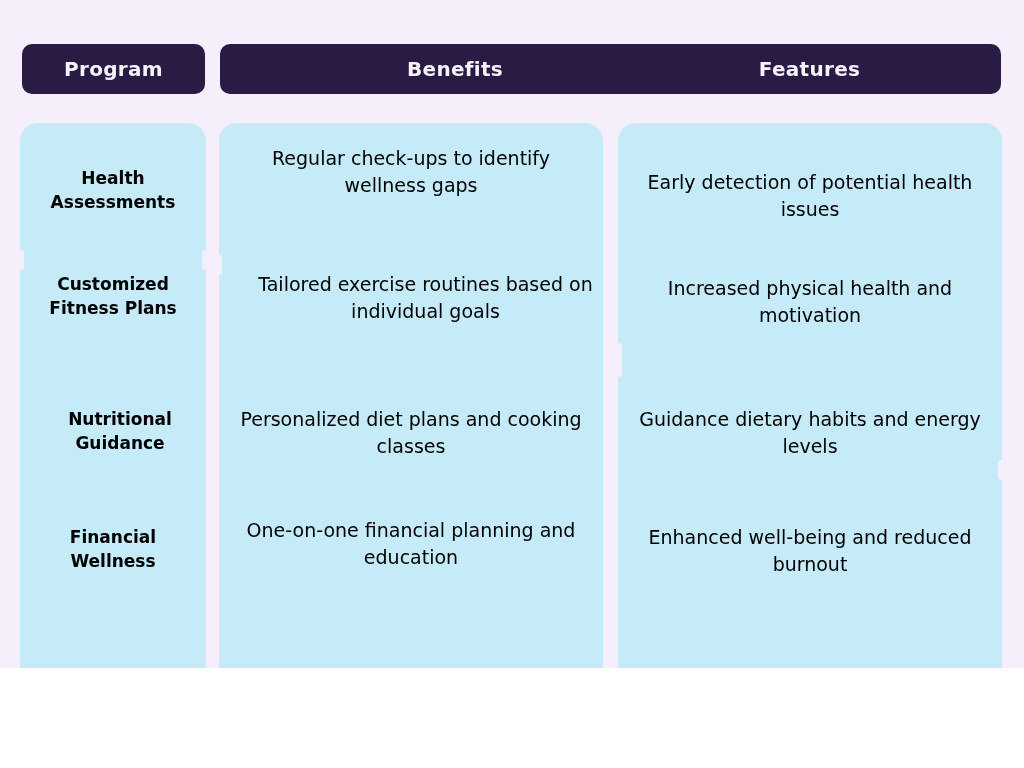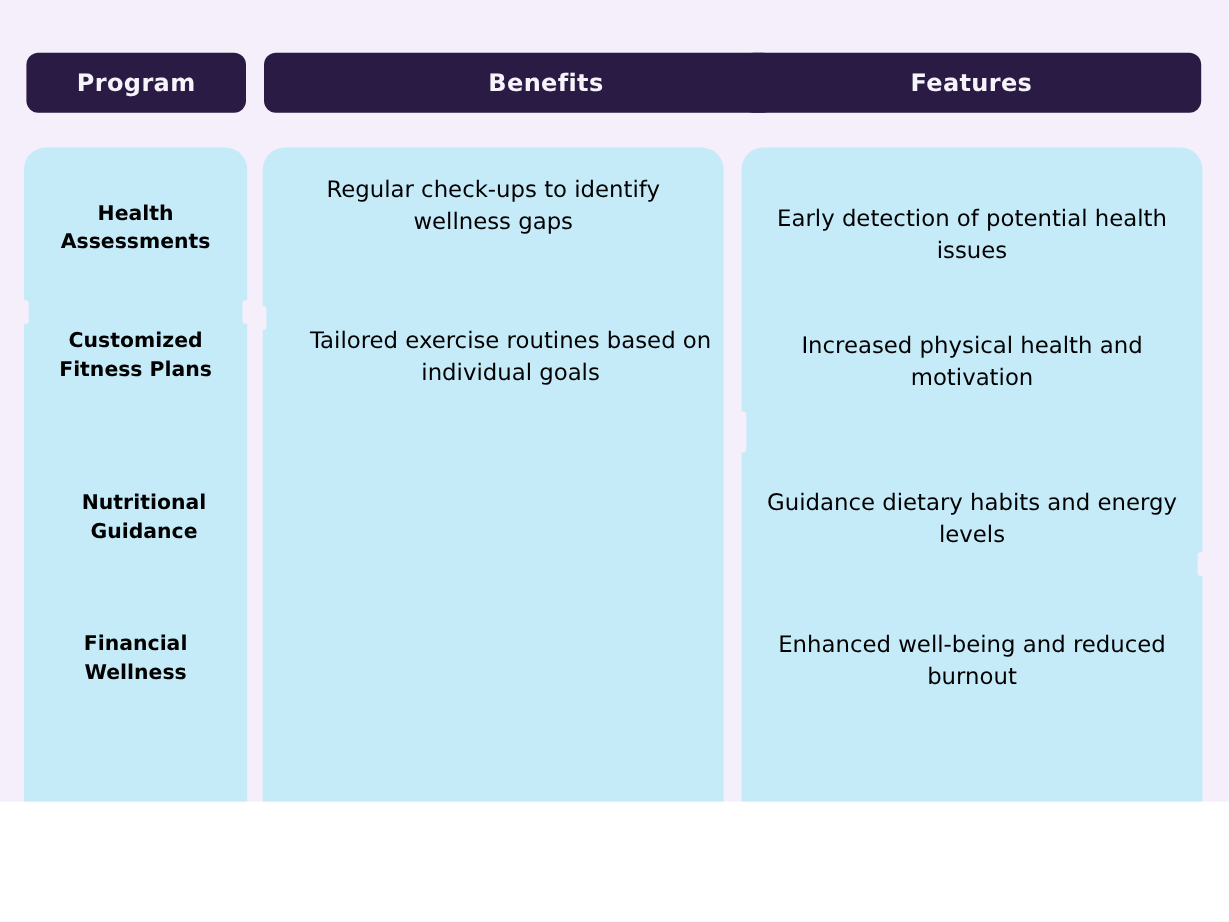--- a/index.html
+++ b/index.html
@@ -83,20 +83,26 @@
     <div class="notch notch-r"></div>
   </div>
 
   <div class="colbody" id="body2">
     <div class="cell r1">
         <span>Regular check-ups to identify wellness gaps</span>
       </div>
     <div class="cell r2">
         <span>Tailored exercise routines based on individual goals</span>
       </div>
+    <div class="cell r3">
+        <span>Personalized diet plans and cooking classes</span>
+      </div>
+    <div class="cell r4">
+        <span>One-on-one financial planning and education</span>
+      </div>
     <div class="notch notch-l"></div>
   </div>
 
   <div class="colbody" id="body3">
     <div class="cell r1">
         <span>Early detection of potential health issues</span>
       </div>
     <div class="cell r2">
         <span>Increased physical health and motivation</span>
       </div>

